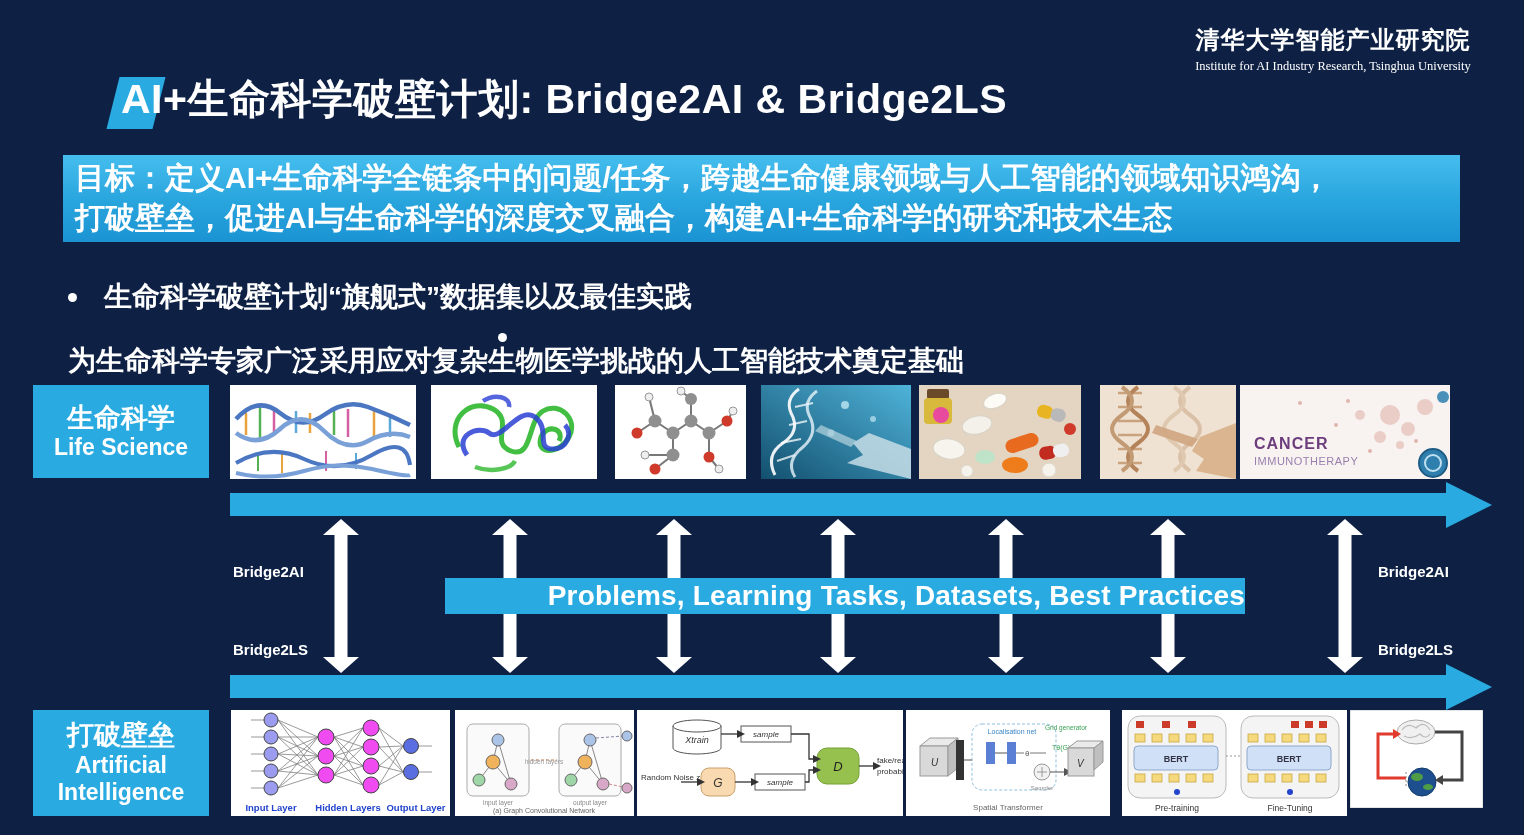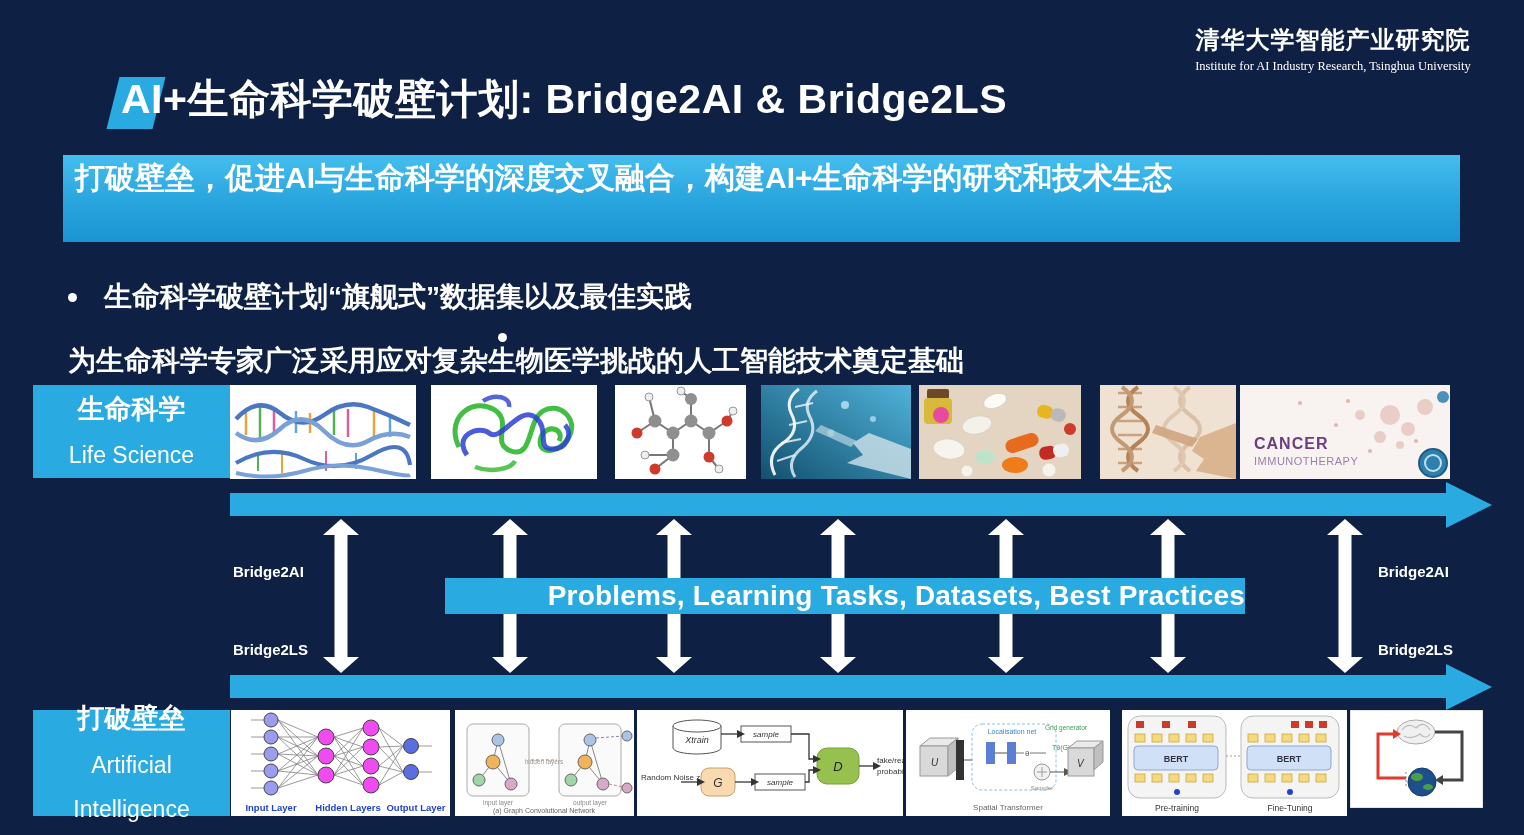--- a/index.html
+++ b/index.html
@@ -23,24 +23,24 @@
             background:linear-gradient(180deg,#45bdee 0%,#28a4dd 55%,#1b93d3 100%);
             padding:3px 12px;}
   .goal-box div{font-size:30px;font-weight:800;line-height:40px;white-space:nowrap;}
 
   
   .bullet{position:absolute;left:68px;display:flex;align-items:center;}
   .bullet .dot{width:9px;height:9px;border-radius:50%;background:#fff;margin-right:27px;flex:0 0 auto;}
   .bullet .btxt{font-size:28px;font-weight:800;white-space:nowrap;}
 
   
-  .row-label{position:absolute;left:33px;width:197px;background:#29abe2;display:flex;flex-direction:column;
-             align-items:center;justify-content:center;line-height:1.2;gap:17px;}
+  .row-label{position:absolute;left:33px;width:176px;background:#29abe2;display:flex;flex-direction:column;
+             align-items:center;justify-content:center;line-height:1.2;}
   .row-label .cn{font-size:27px;font-weight:800;}
-  .row-label .en{font-size:23px;font-weight:400;text-align:right;}
+  .row-label .en{font-size:23px;font-weight:700;text-align:right;}
 
   
   .thumb{position:absolute;background:#fff;overflow:hidden;}
   .thumb svg{display:block;}
 
   
   .harrow{position:absolute;left:230px;width:1216px;height:23px;background:#29abe2;z-index:1;}
   .harrow::after{content:'';position:absolute;right:-46px;top:50%;transform:translateY(-50%);
                  border-top:23px solid transparent;border-bottom:23px solid transparent;border-left:46px solid #29abe2;}
 
@@ -67,20 +67,21 @@
 
   <div class="logo">
     <div class="logo-cn">清华大学智能产业研究院</div>
     <div class="logo-en">Institute for AI Industry Research,  Tsinghua University</div>
   </div>
 
   <div class="title-slash"></div>
   <div class="page-title">AI+生命科学破壁计划: Bridge2AI &amp; Bridge2LS</div>
 
   <div class="goal-box">
+    <div>目标：定义AI+生命科学全链条中的问题/任务，跨越生命健康领域与人工智能的领域知识鸿沟，</div>
     <div>打破壁垒，促进AI与生命科学的深度交叉融合，构建AI+生命科学的研究和技术生态</div>
   </div>
 
   <div class="bullet" style="top:278px;">
     <span class="dot"></span>
     <span class="btxt">生命科学破壁计划“旗舰式”数据集以及最佳实践</span>
   </div>
   <div class="bullet" style="top:333px;flex-direction:column;">
     <span class="dot"></span>
     <span class="btxt">为生命科学专家广泛采用应对复杂生物医学挑战的人工智能技术奠定基础</span>

